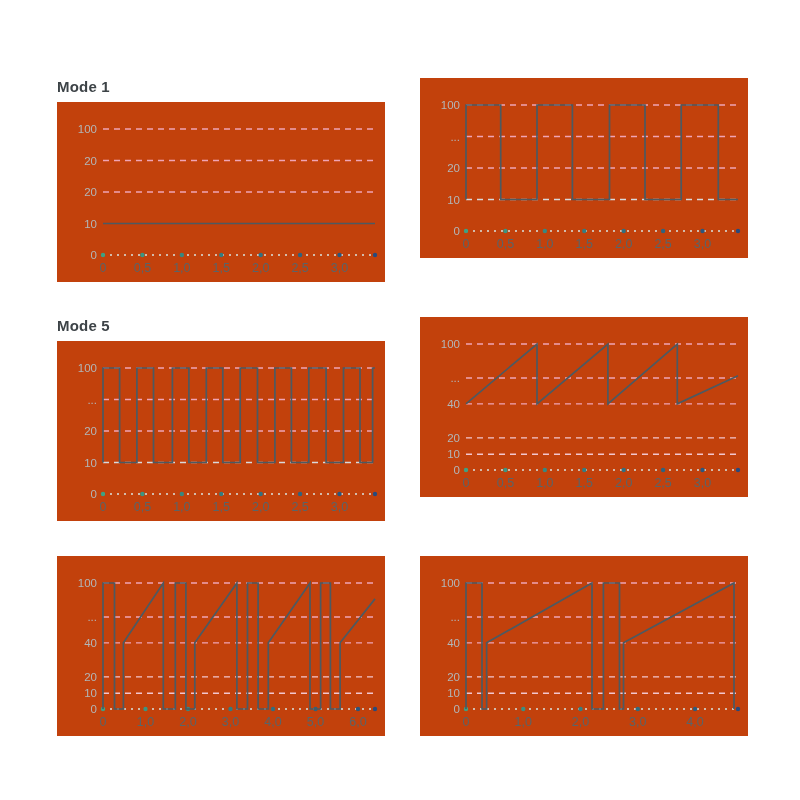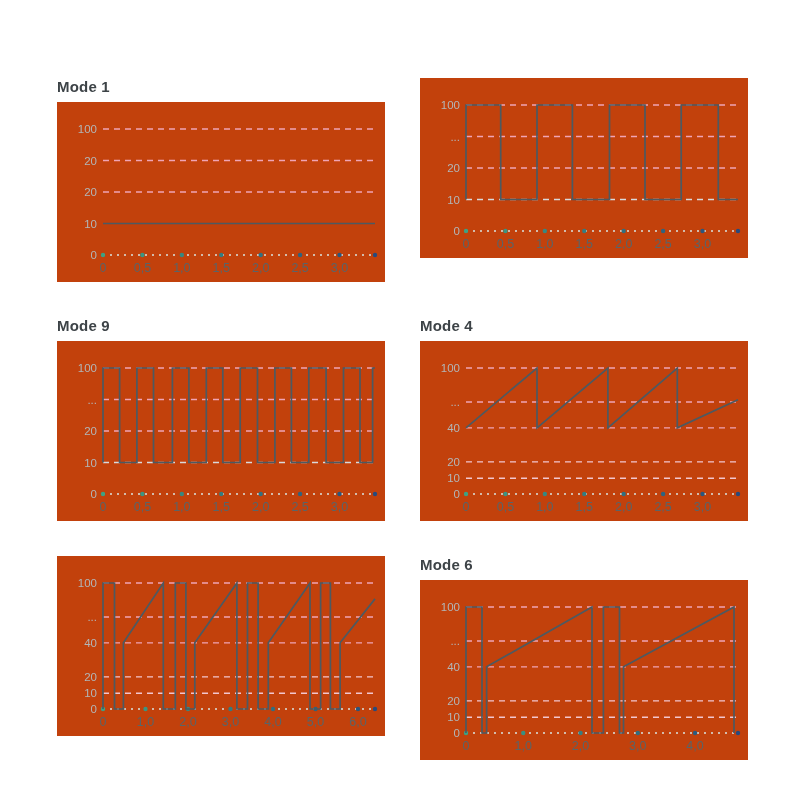--- a/index.html
+++ b/index.html
@@ -77,21 +77,21 @@
             <text x="164.26086956521738" y="170" text-anchor="middle" font-size="12.5" fill="#5a6468" font-family="Liberation Sans, sans-serif">1,5</text>
             <text x="203.68115942028987" y="170" text-anchor="middle" font-size="12.5" fill="#5a6468" font-family="Liberation Sans, sans-serif">2,0</text>
             <text x="243.1014492753623" y="170" text-anchor="middle" font-size="12.5" fill="#5a6468" font-family="Liberation Sans, sans-serif">2,5</text>
             <text x="282.52173913043475" y="170" text-anchor="middle" font-size="12.5" fill="#5a6468" font-family="Liberation Sans, sans-serif">3,0</text>
             <polyline points="46.0,121.5 46.0,27.0 80.7,27.0 80.7,121.5 117.0,121.5 117.0,27.0 152.4,27.0 152.4,121.5 189.5,121.5 189.5,27.0 225.0,27.0 225.0,121.5 261.2,121.5 261.2,27.0 298.3,27.0 298.3,121.5 318.0,121.5" fill="none" stroke="#4c5a62" stroke-width="1.7" stroke-linejoin="miter"></polyline>
           </svg>
       </div>
     </div>
 
     <div class="cell">
-      <div class="chart-title">Mode 9</div>
+      <div class="chart-title">Mode 5</div>
       <div class="panel">
         <svg width="328" height="180">
             <line x1="46" y1="27" x2="318" y2="27" stroke="#f0a4b5" stroke-width="1.3" stroke-dasharray="6 5"></line>
             <text x="40" y="31" text-anchor="end" font-size="11.5" fill="#b2b6b8" font-family="Liberation Sans, sans-serif">100</text>
             <line x1="46" y1="58.5" x2="318" y2="58.5" stroke="#f0a4b5" stroke-width="1.3" stroke-dasharray="6 5"></line>
             <text x="40" y="62.5" text-anchor="end" font-size="11.5" fill="#b2b6b8" font-family="Liberation Sans, sans-serif">...</text>
             <line x1="46" y1="90" x2="318" y2="90" stroke="#f0a4b5" stroke-width="1.3" stroke-dasharray="6 5"></line>
             <text x="40" y="94" text-anchor="end" font-size="11.5" fill="#b2b6b8" font-family="Liberation Sans, sans-serif">20</text>
             <line x1="46" y1="121.5" x2="318" y2="121.5" stroke="#d9dadc" stroke-width="1.3" stroke-dasharray="6 5"></line>
             <text x="40" y="125.5" text-anchor="end" font-size="11.5" fill="#b2b6b8" font-family="Liberation Sans, sans-serif">10</text>
@@ -111,21 +111,20 @@
             <text x="164.26086956521738" y="170" text-anchor="middle" font-size="12.5" fill="#5a6468" font-family="Liberation Sans, sans-serif">1,5</text>
             <text x="203.68115942028987" y="170" text-anchor="middle" font-size="12.5" fill="#5a6468" font-family="Liberation Sans, sans-serif">2,0</text>
             <text x="243.1014492753623" y="170" text-anchor="middle" font-size="12.5" fill="#5a6468" font-family="Liberation Sans, sans-serif">2,5</text>
             <text x="282.52173913043475" y="170" text-anchor="middle" font-size="12.5" fill="#5a6468" font-family="Liberation Sans, sans-serif">3,0</text>
             <polyline points="46.0,121.5 46.0,27.0 62.6,27.0 62.6,121.5 79.9,121.5 79.9,27.0 96.5,27.0 96.5,121.5 115.4,121.5 115.4,27.0 131.9,27.0 131.9,121.5 149.3,121.5 149.3,27.0 165.8,27.0 165.8,121.5 183.2,121.5 183.2,27.0 200.5,27.0 200.5,121.5 217.9,121.5 217.9,27.0 234.4,27.0 234.4,121.5 251.8,121.5 251.8,27.0 269.1,27.0 269.1,121.5 286.5,121.5 286.5,27.0 303.0,27.0 303.0,121.5 315.6,121.5 315.6,27.0 318.0,27.0" fill="none" stroke="#4c5a62" stroke-width="1.7" stroke-linejoin="miter"></polyline>
           </svg>
       </div>
     </div>
 
     <div class="cell">
-      <div class="chart-title">Mode 4</div>
       <div class="panel">
         <svg width="328" height="180">
             <line x1="46" y1="27" x2="318" y2="27" stroke="#f0a4b5" stroke-width="1.3" stroke-dasharray="6 5"></line>
             <text x="40" y="31" text-anchor="end" font-size="11.5" fill="#b2b6b8" font-family="Liberation Sans, sans-serif">100</text>
             <line x1="46" y1="61.02" x2="318" y2="61.02" stroke="#f0a4b5" stroke-width="1.3" stroke-dasharray="6 5"></line>
             <text x="40" y="65.02000000000001" text-anchor="end" font-size="11.5" fill="#b2b6b8" font-family="Liberation Sans, sans-serif">...</text>
             <line x1="46" y1="86.85" x2="318" y2="86.85" stroke="#f0a4b5" stroke-width="1.3" stroke-dasharray="6 5"></line>
             <text x="40" y="90.85" text-anchor="end" font-size="11.5" fill="#b2b6b8" font-family="Liberation Sans, sans-serif">40</text>
             <line x1="46" y1="120.87" x2="318" y2="120.87" stroke="#f2c6cf" stroke-width="1.3" stroke-dasharray="6 5"></line>
             <text x="40" y="124.87" text-anchor="end" font-size="11.5" fill="#b2b6b8" font-family="Liberation Sans, sans-serif">20</text>
@@ -182,21 +181,20 @@
             <text x="173.5" y="170" text-anchor="middle" font-size="12.5" fill="#5a6468" font-family="Liberation Sans, sans-serif">3,0</text>
             <text x="216" y="170" text-anchor="middle" font-size="12.5" fill="#5a6468" font-family="Liberation Sans, sans-serif">4,0</text>
             <text x="258.5" y="170" text-anchor="middle" font-size="12.5" fill="#5a6468" font-family="Liberation Sans, sans-serif">5,0</text>
             <text x="301" y="170" text-anchor="middle" font-size="12.5" fill="#5a6468" font-family="Liberation Sans, sans-serif">6,0</text>
             <polyline points="46.0,153.0 46.0,27.0 57.5,27.0 57.5,153.0 66.4,153.0 66.4,86.8 106.3,27.0 106.3,153.0 118.3,153.0 118.3,27.0 128.9,27.0 128.9,153.0 137.8,153.0 137.8,86.8 179.9,27.0 179.9,153.0 190.5,153.0 190.5,27.0 201.1,27.0 201.1,153.0 211.3,153.0 211.3,86.8 253.0,27.0 253.0,153.0 263.6,153.0 263.6,27.0 273.4,27.0 273.4,153.0 283.1,153.0 283.1,86.8 318.0,42.9" fill="none" stroke="#4c5a62" stroke-width="1.7" stroke-linejoin="miter"></polyline>
           </svg>
       </div>
     </div>
 
     <div class="cell">
-      <div class="chart-title">Mode 6</div>
       <div class="panel">
         <svg width="328" height="180">
             <line x1="46" y1="27" x2="318" y2="27" stroke="#f0a4b5" stroke-width="1.3" stroke-dasharray="6 5"></line>
             <text x="40" y="31" text-anchor="end" font-size="11.5" fill="#b2b6b8" font-family="Liberation Sans, sans-serif">100</text>
             <line x1="46" y1="61.02" x2="318" y2="61.02" stroke="#f0a4b5" stroke-width="1.3" stroke-dasharray="6 5"></line>
             <text x="40" y="65.02000000000001" text-anchor="end" font-size="11.5" fill="#b2b6b8" font-family="Liberation Sans, sans-serif">...</text>
             <line x1="46" y1="86.85" x2="318" y2="86.85" stroke="#f0a4b5" stroke-width="1.3" stroke-dasharray="6 5"></line>
             <text x="40" y="90.85" text-anchor="end" font-size="11.5" fill="#b2b6b8" font-family="Liberation Sans, sans-serif">40</text>
             <line x1="46" y1="120.87" x2="318" y2="120.87" stroke="#f2c6cf" stroke-width="1.3" stroke-dasharray="6 5"></line>
             <text x="40" y="124.87" text-anchor="end" font-size="11.5" fill="#b2b6b8" font-family="Liberation Sans, sans-serif">20</text>

